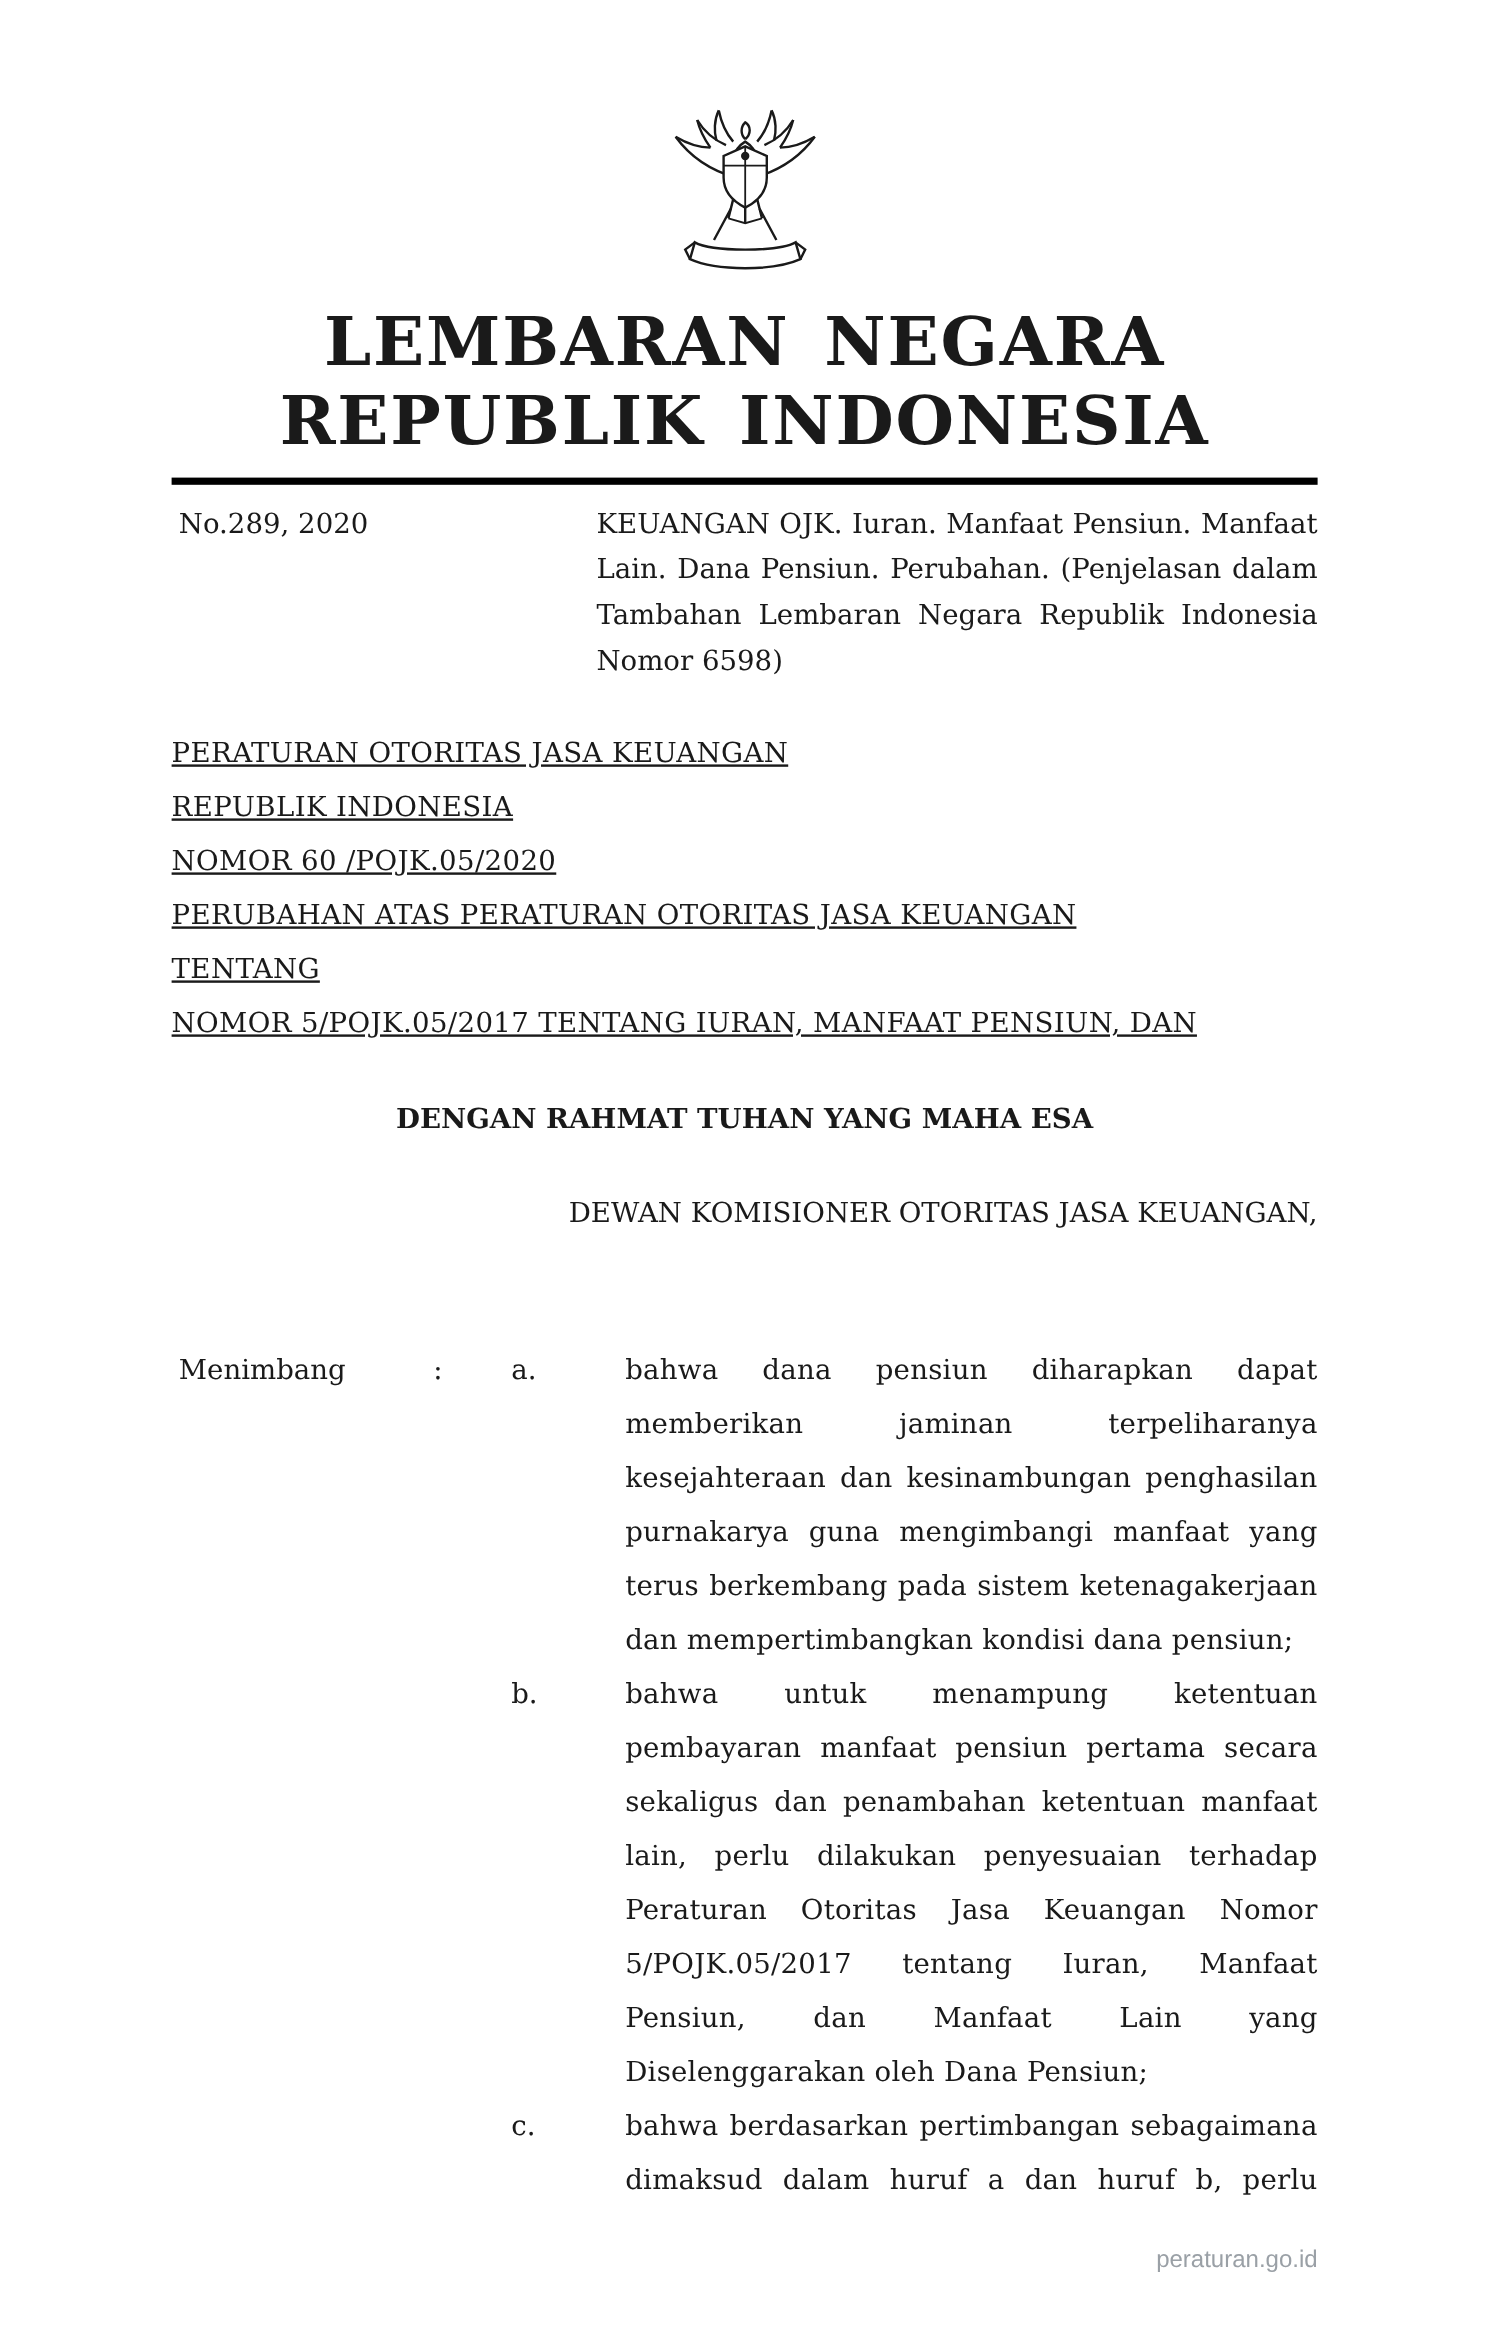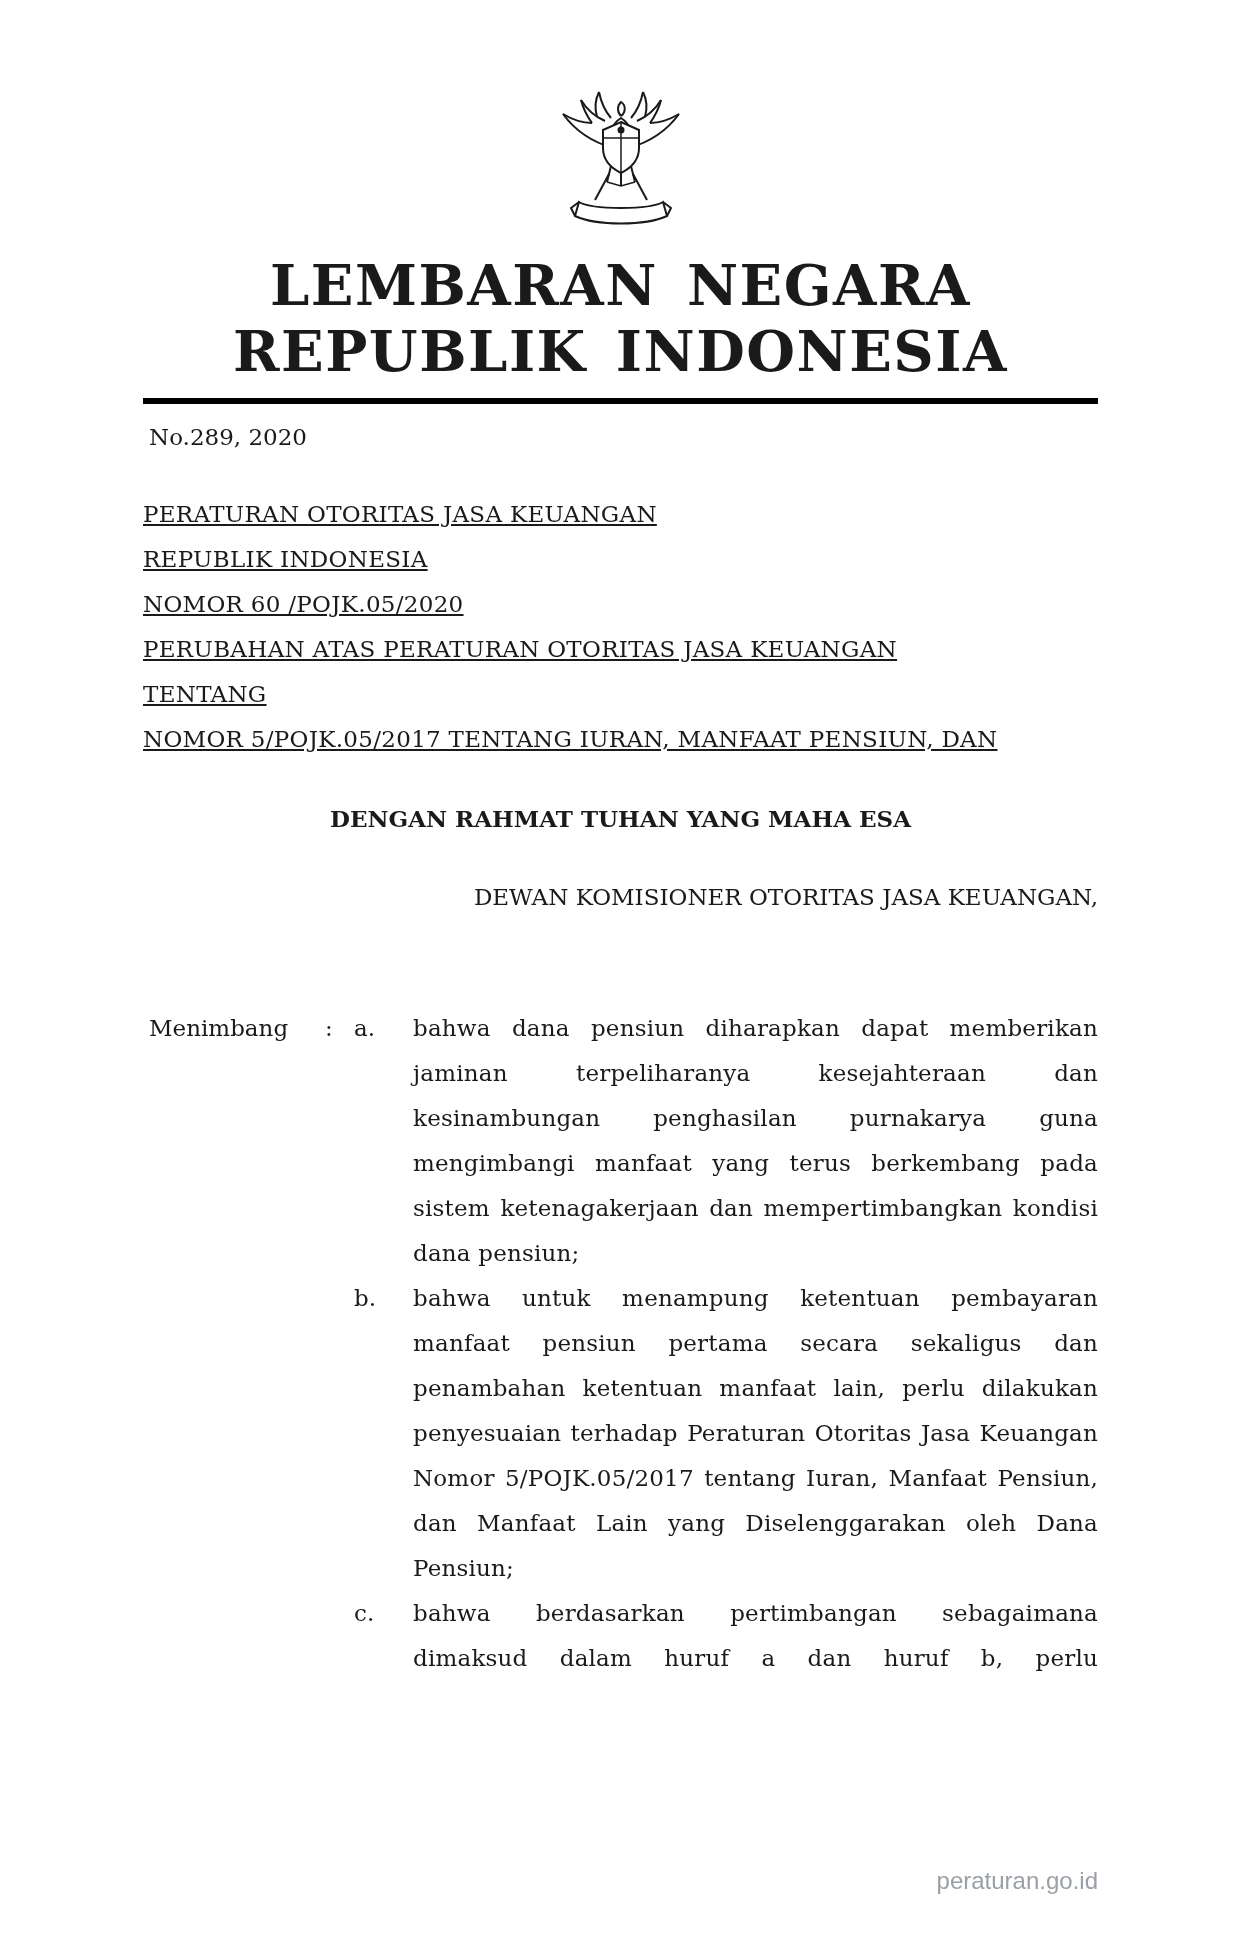--- a/index.html
+++ b/index.html
@@ -57,37 +57,38 @@
   }
   .reg-title .tline { letter-spacing: 0.3px; }
 
   .invocation { margin-top: 34px; text-align: center; font-size: 23px; line-height: 45px; font-weight: bold; }
   .authority  { margin-top: 34px; text-align: right; font-size: 23px; line-height: 45px; }
 
   .menimbang { margin-top: 86px; font-size: 23px; }
   .consider-row {
     display: grid;
     grid-template-columns: 182px 29px 59px 1fr;
+    gap: 36px;
   }
   .consider-label { line-height: 45px; padding-left: 6px; }
   .consider-colon { line-height: 45px; }
   .item-letter { line-height: 45px; }
   .item-text {
     text-align: justify;
     line-height: 45px;
     letter-spacing: 0.2px;
   }
   .item-text.justify-last { text-align-last: justify; }
 
   .footer-watermark {
     position: absolute;
     right: 143px;
     bottom: 54px;
     font-family: "Liberation Sans", "DejaVu Sans", sans-serif;
-    font-size: 24px;
+    font-size: 20px;
     color: #9aa0a6;
   }
 
   .emblem-svg { display: block; }
 </style>
 </head>
 <body>
 
 <div class="page">
 
@@ -131,20 +132,21 @@
 
   <div class="masthead">
     <div>LEMBARAN NEGARA</div>
     <div>REPUBLIK INDONESIA</div>
   </div>
 
   <div class="masthead-rule"></div>
 
   <div class="meta-row">
     <div class="issue-no">No.289, 2020</div>
+    <div class="subject">KEUANGAN OJK. Iuran. Manfaat Pensiun. Manfaat Lain. Dana Pensiun. Perubahan. (Penjelasan dalam Tambahan Lembaran Negara Republik Indonesia Nomor 6598)</div>
   </div>
 
   <div class="reg-title">
     <div class="tline">PERATURAN OTORITAS JASA KEUANGAN</div>
     <div class="tline">REPUBLIK INDONESIA</div>
     <div class="tline">NOMOR 60 /POJK.05/2020</div>
     <div class="tline">PERUBAHAN ATAS PERATURAN OTORITAS JASA KEUANGAN</div>
     <div class="tline">TENTANG</div>
     <div class="tline">NOMOR 5/POJK.05/2017 TENTANG IURAN, MANFAAT PENSIUN, DAN</div>
   </div>

